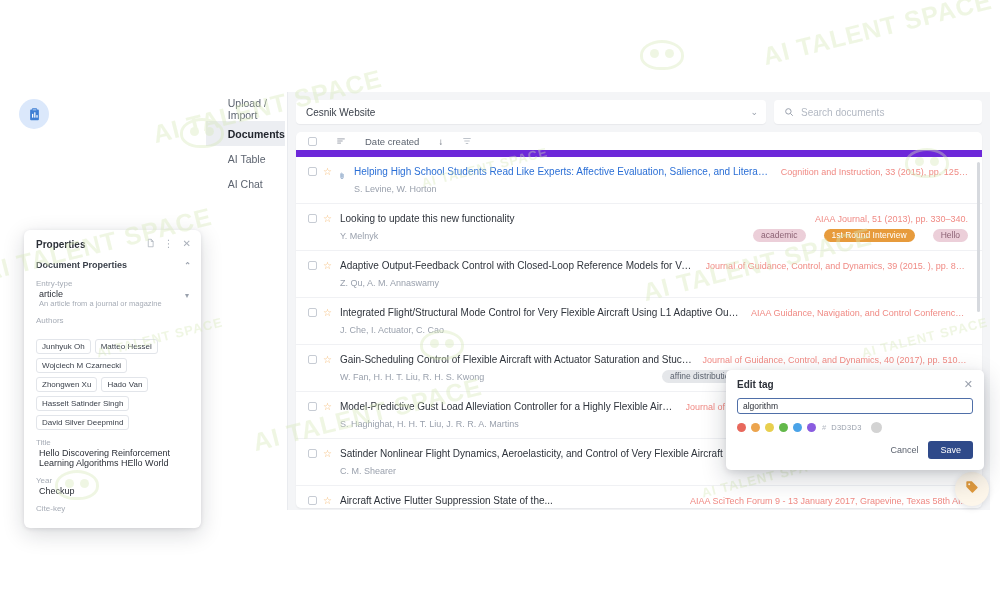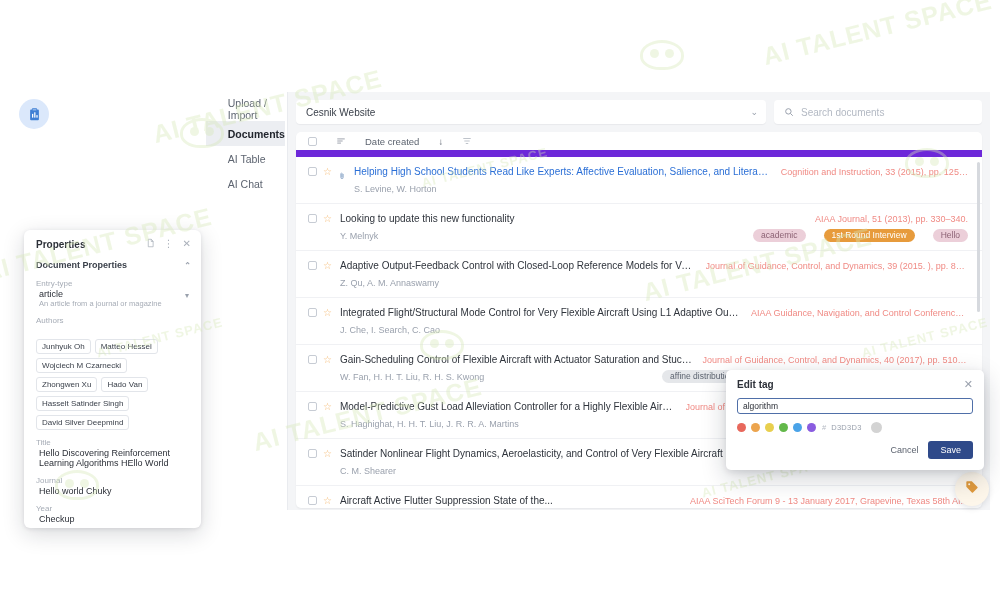--- a/index.html
+++ b/index.html
@@ -520,21 +520,21 @@
             <span class="row-left">
               <span class="cbx"></span>
               <span class="star">☆</span>
             </span>
             <span class="row-body">
               <span class="row-top">
                 <span class="r-title">Integrated Flight/Structural Mode Control for Very Flexible Aircraft Using L1 Adaptive Outp...</span>
                 <span class="r-src">AIAA Guidance, Navigation, and Control Conference,...</span>
               </span>
               <span class="row-bot">
-                <span class="r-auth">J. Che, I. Search, C. Cao</span>
+                <span class="r-auth">J. Che, I. Actuator, C. Cao</span>
               </span>
             </span>
           </div>
 
           <div class="row">
             <span class="row-left">
               <span class="cbx"></span>
               <span class="star">☆</span>
             </span>
             <span class="row-body">
@@ -643,24 +643,20 @@
             <span class="chip">Hasselt Satinder Singh</span>
             <span class="chip">David Silver Deepmind</span>
           </div>
         </div>
 
         <div class="fld">
           <div class="fld-label">Title</div>
           <div class="fld-val">Hello Discovering Reinforcement Learning Algorithms HEllo World</div>
         </div>
 
-        <div class="fld">
-          <div class="fld-label">Journal</div>
-          <div class="fld-val">Hello world Chuky</div>
-        </div>
 
         <div class="fld">
           <div class="fld-label">Year</div>
           <div class="fld-val">Checkup</div>
         </div>
 
         <div class="fld">
           <div class="fld-label">Cite-key</div>
 
         </div>

